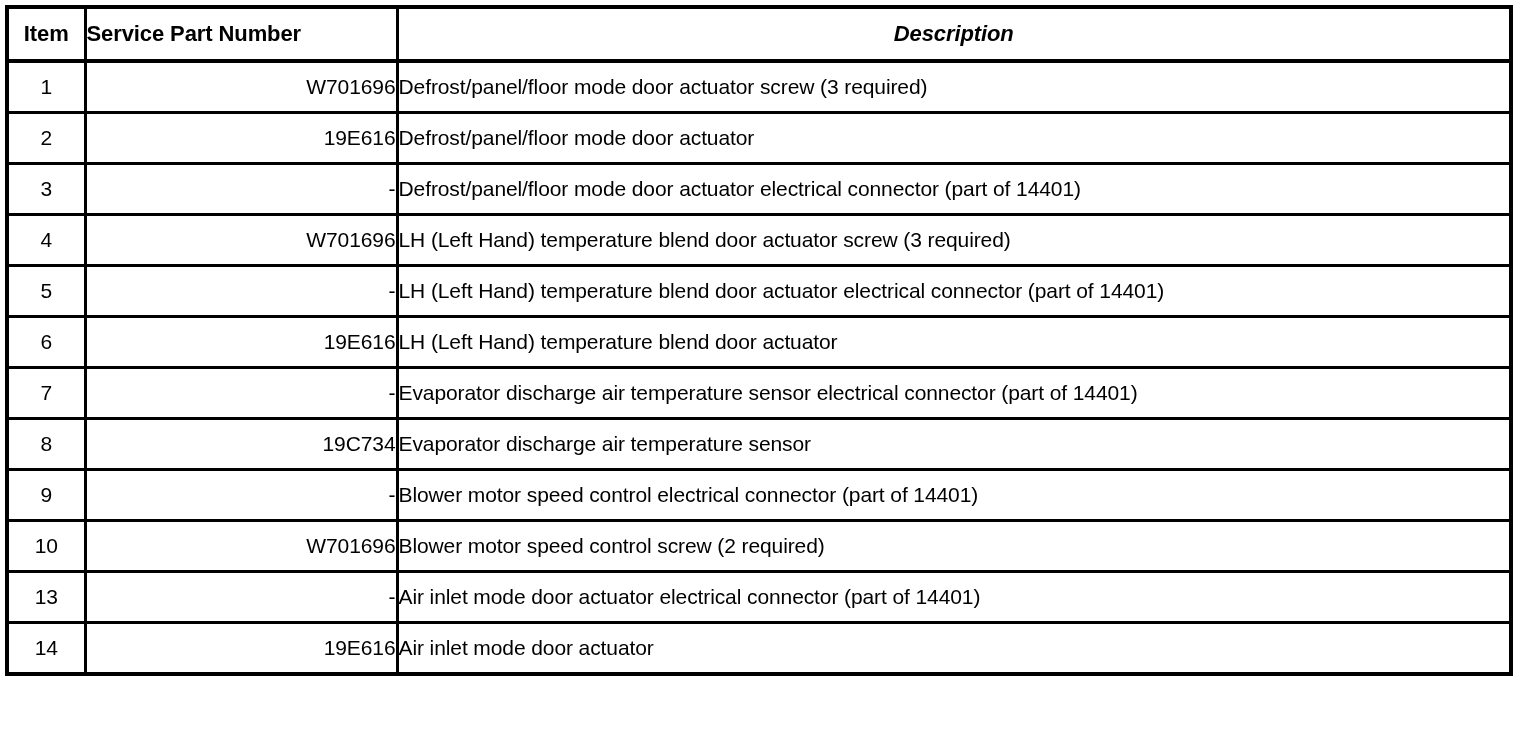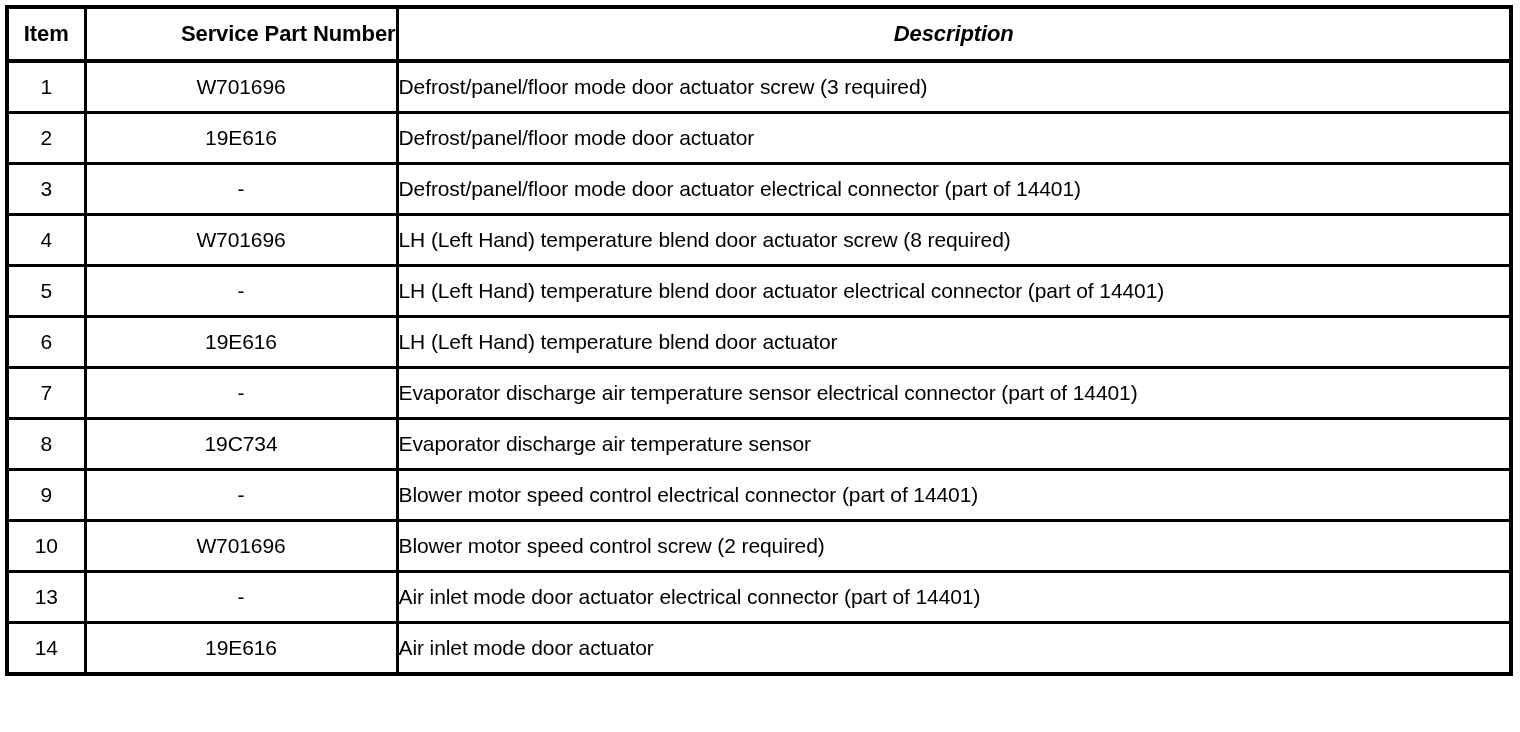--- a/index.html
+++ b/index.html
@@ -58,28 +58,28 @@
 
   .parts-table thead th {
     font-weight: bold;
     text-align: center;
     font-size: 22px;
     height: 50px;
     border-bottom: 4px solid #000000;
   }
 
   .parts-table thead th.h-item { text-align: center; }
-  .parts-table thead th.h-part { text-align: right; padding-left: 18px; }
+  .parts-table thead th.h-part { text-align: left; }
   .parts-table thead th.h-desc { text-align: center; font-style: italic; }
 
   .cell-item {
     text-align: center;
   }
   .cell-part {
-    text-align: center;
+    text-align: right;
     padding-left: 13px;
   }
   .cell-desc {
     text-align: left;
     padding-left: 13px;
     white-space: nowrap;
     margin-left: 28px;
   }
 
   
@@ -117,21 +117,21 @@
           <td class="cell-desc">Defrost/panel/floor mode door actuator</td>
         </tr>
         <tr>
           <td class="cell-item">3</td>
           <td class="cell-part">-</td>
           <td class="cell-desc">Defrost/panel/floor mode door actuator electrical connector (part of 14401)</td>
         </tr>
         <tr>
           <td class="cell-item">4</td>
           <td class="cell-part">W701696</td>
-          <td class="cell-desc">LH (Left Hand) temperature blend door actuator screw (8 required)</td>
+          <td class="cell-desc">LH (Left Hand) temperature blend door actuator screw (3 required)</td>
         </tr>
         <tr>
           <td class="cell-item">5</td>
           <td class="cell-part">-</td>
           <td class="cell-desc">LH (Left Hand) temperature blend door actuator electrical connector (part of 14401)</td>
         </tr>
         <tr>
           <td class="cell-item">6</td>
           <td class="cell-part">19E616</td>
           <td class="cell-desc">LH (Left Hand) temperature blend door actuator</td>

